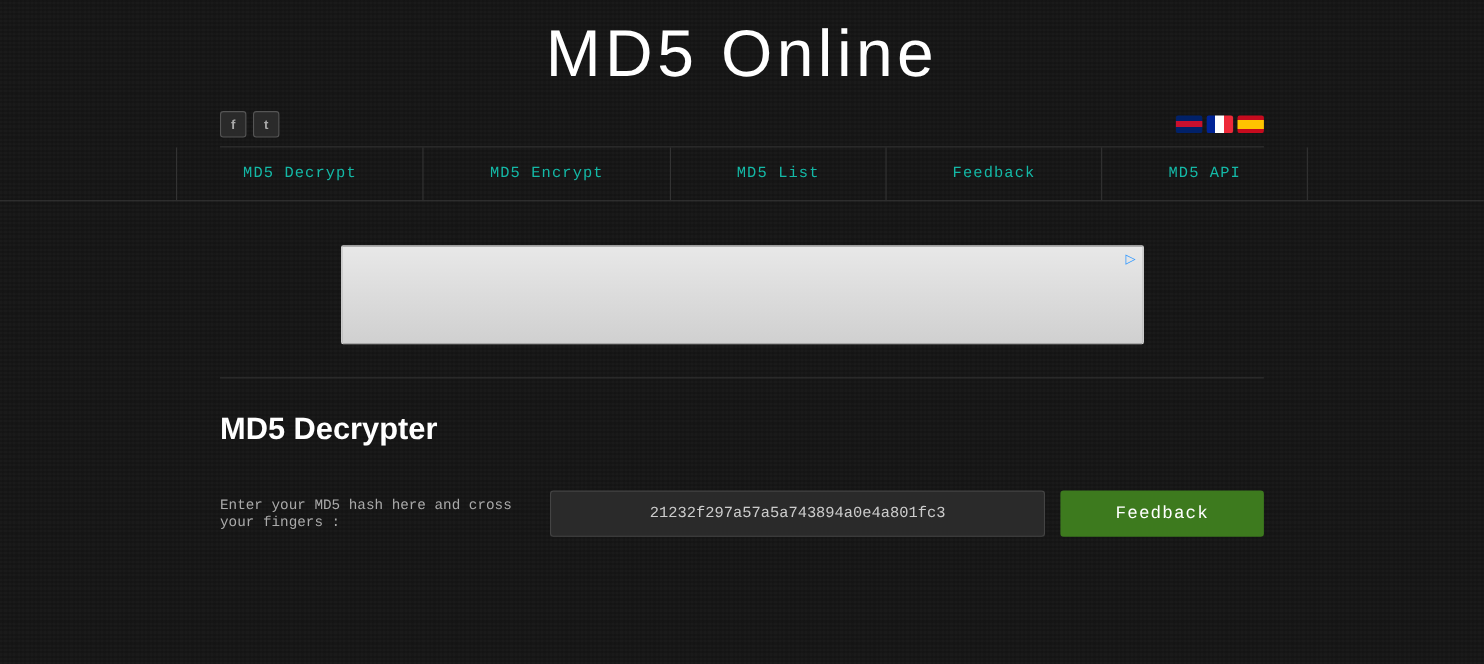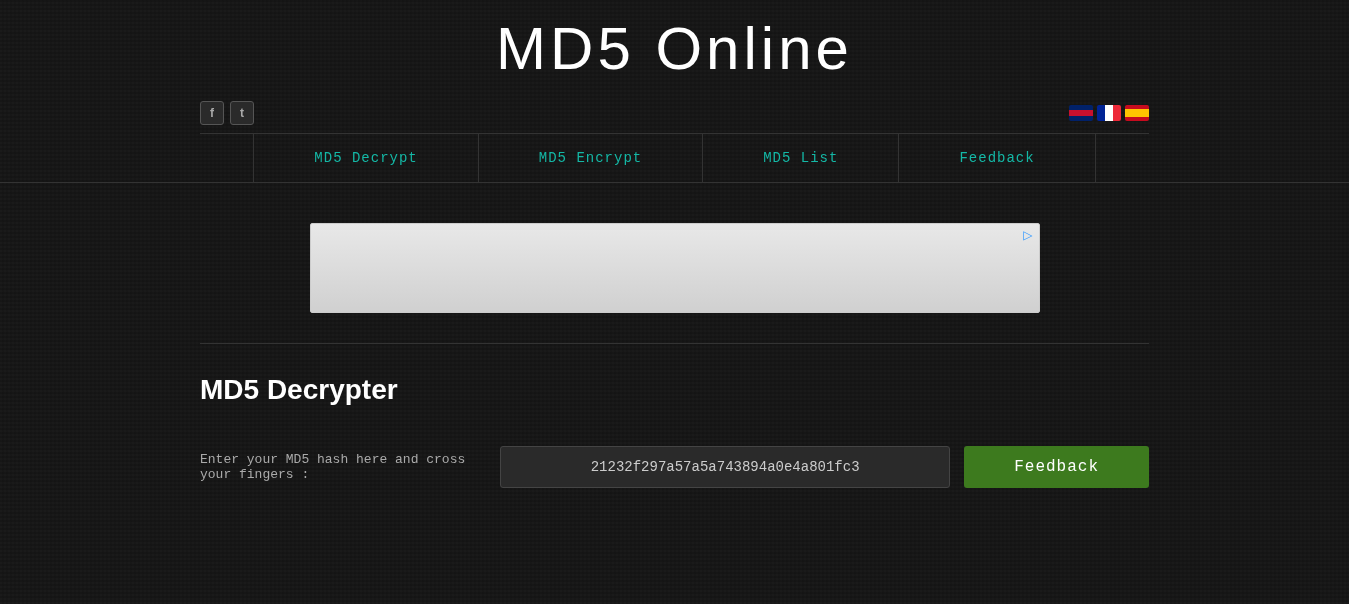--- a/index.html
+++ b/index.html
@@ -261,20 +261,21 @@
   </div>
 </div>
 
 <div class="divider-top"></div>
 
 <nav class="nav">
   <a class="nav-item">MD5 Decrypt</a>
   <a class="nav-item">MD5 Encrypt</a>
   <a class="nav-item">MD5 List</a>
   <a class="nav-item">Feedback</a>
+  <a class="nav-item">MD5 API</a>
 </nav>
 
 <div style="display:flex; justify-content:center; margin: 20px 0 10px 0;">
   <div class="ad-container">
     <span class="ad-icon">▷</span>
   </div>
 </div>
 
 <div class="section-divider"></div>
 

